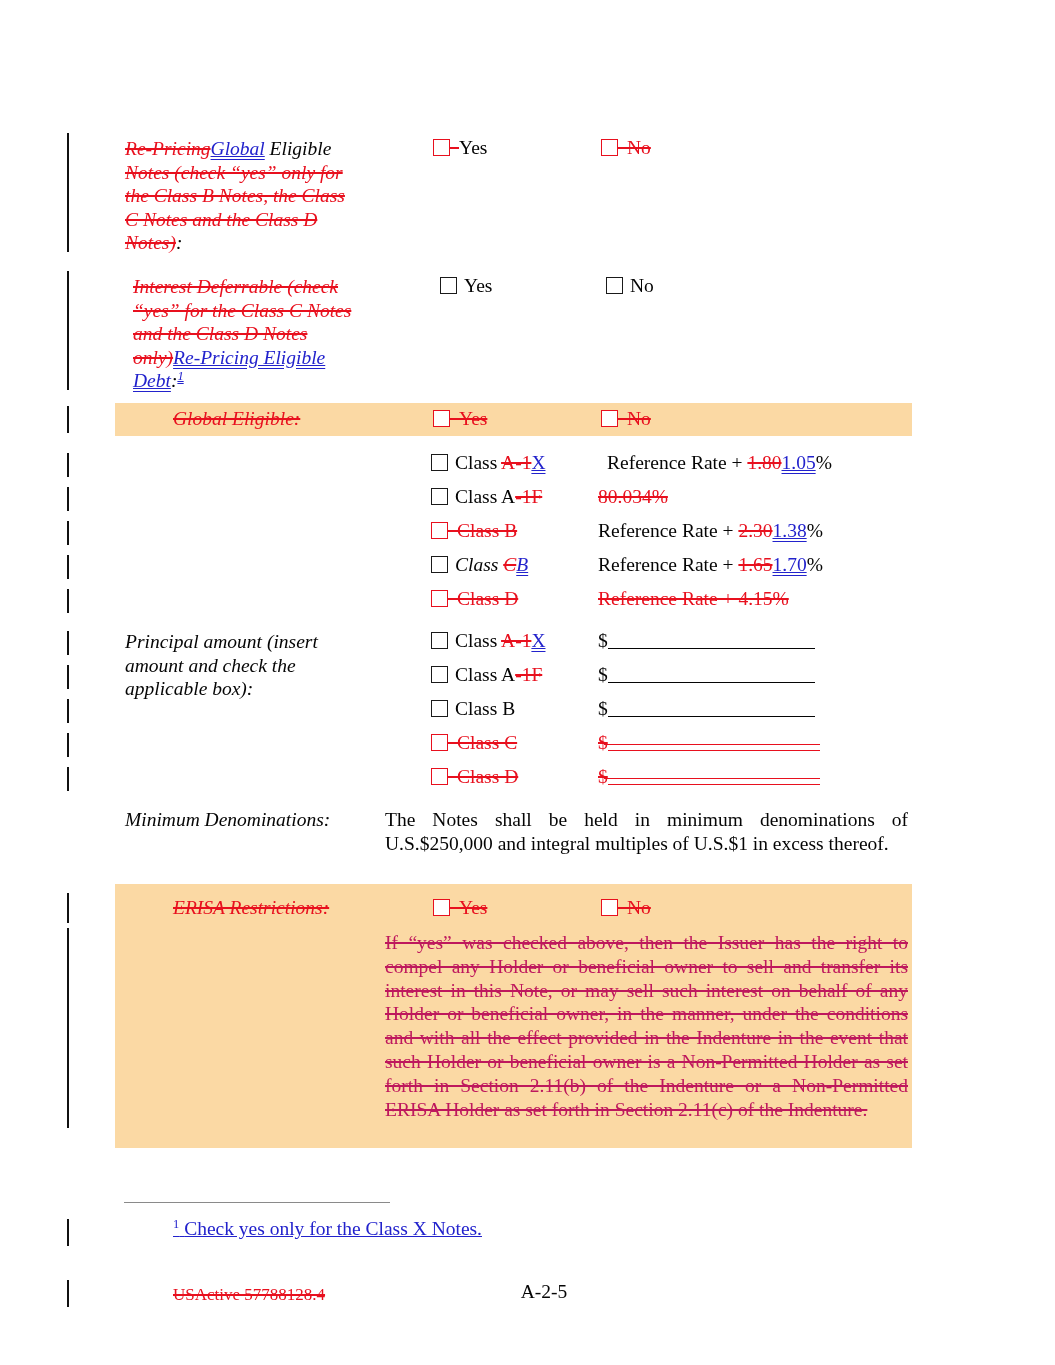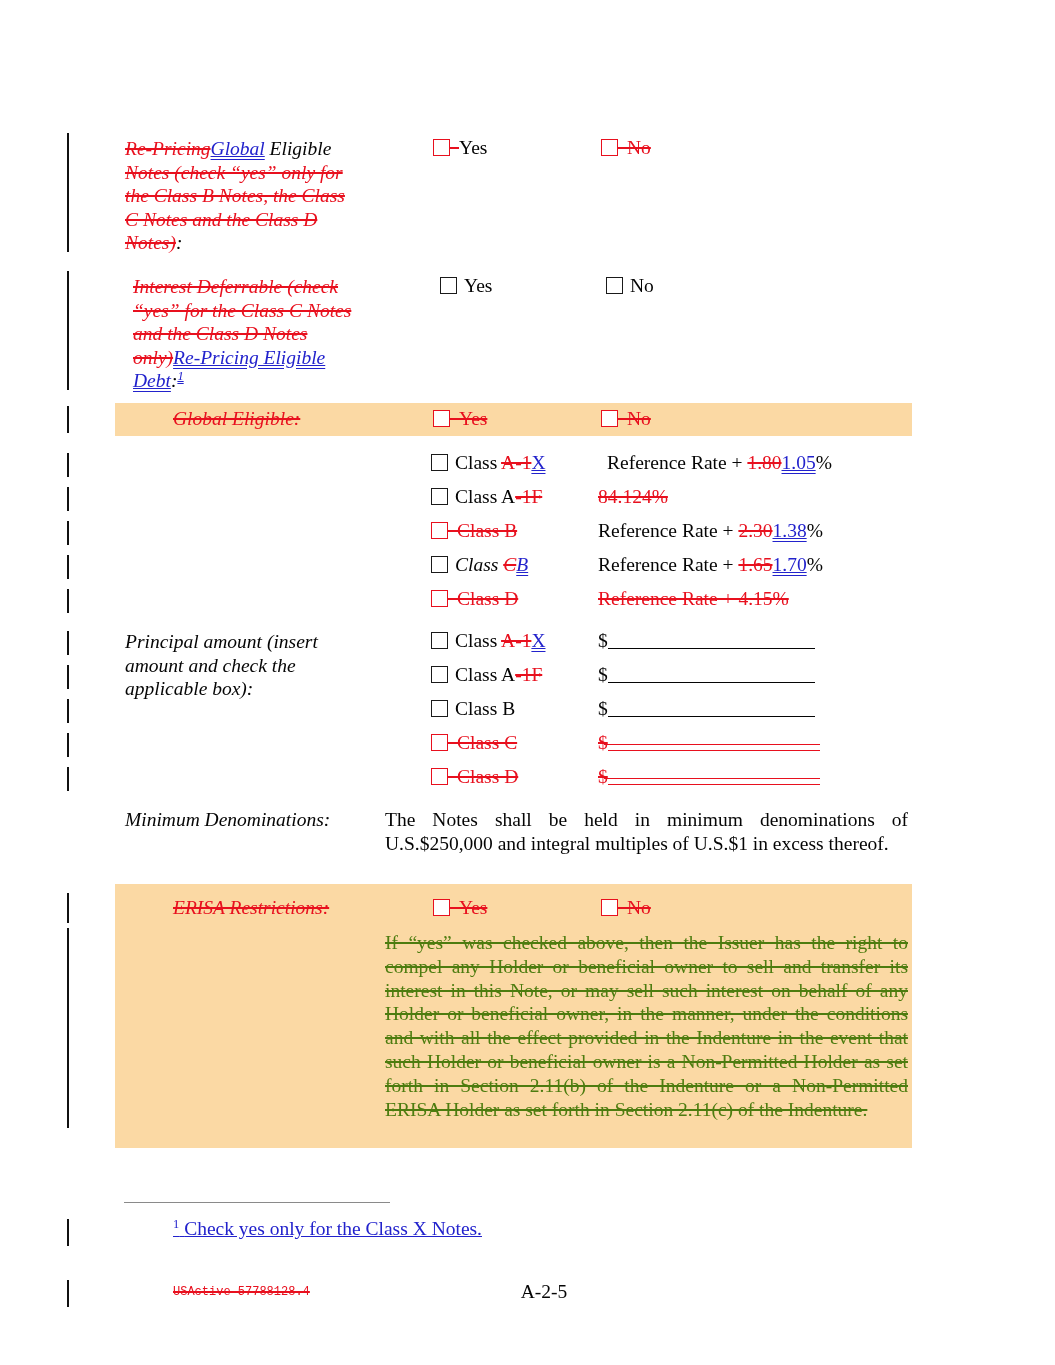--- a/index.html
+++ b/index.html
@@ -17,24 +17,24 @@
   .ins { color:#2222cc; text-decoration:underline; text-decoration-style:double; }
   .ins-single { color:#2222cc; text-decoration:underline; }
   .plain { color:#050505; }
   .cb { display:inline-block; width:17px; height:17px; border:1.9px solid #1a1a1a; background:#fff; vertical-align:-2px; margin-right:7px; }
   .cb.red { border-color:#e8101e; margin-right:0; }
   .dashline { display:inline-block; width:9px; height:1.8px; background:#e8101e; vertical-align:5px; }
   .blank { display:inline-block; width:207px; height:0; border-bottom:1.7px solid #050505; vertical-align:-2px; }
   .blank.red { border-bottom-color:#e8101e; position:relative; width:212px; }
   .blank.red::before { content:""; position:absolute; left:-4px; right:0; top:-6px; border-top:1.7px solid #e8101e; }
   .para { position:absolute; left:385px; width:523px; text-align:justify; line-height:24px; white-space:normal; }
-  .para.red { color:#4d7c0f; text-decoration:line-through; text-decoration-thickness:1.6px; line-height:23.8px; }
+  .para.red { color:#be185d; text-decoration:line-through; text-decoration-thickness:1.6px; line-height:23.8px; }
   .fnsep { position:absolute; left:124px; width:266px; border-top:1.4px solid #8a8a8a; }
   .supref { font-size:12.5px; vertical-align:super; }
-  .footer-left { font-family:Liberation Mono, monospace; font-size:12px; }
+  .footer-left { font-family:Liberation Serif, serif; font-size:17px; }
   .footer-center { position:absolute; left:0; width:1040px; text-align:center; }
   sup { line-height:0; }
 </style>
 </head>
 <body>
 
 <div class="page">
 
   <div class="hl" style="top:403px;height:33px;"></div>
   <div class="hl" style="top:884px;height:264px;"></div>
@@ -67,21 +67,21 @@
 
   <div class="abs" style="top:408px;left:125px;font-style:italic;"><span class="del">Global Eligible:</span></div>
   <div class="abs" style="top:408px;left:385px;"><span class="cb red"></span><span class="dashline"></span><span class="del">Yes</span></div>
   <div class="abs" style="top:408px;left:553px;"><span class="cb red"></span><span class="dashline"></span><span class="del">No</span></div>
 
 
   <div class="abs" style="top:452px;left:383px;"><span class="cb"></span><span class="plain">Class </span><span class="del">A-1</span><span class="ins">X</span></div>
   <div class="abs" style="top:452px;left:522px;margin-left:37px;"><span class="plain">Reference Rate + </span><span class="del">1.80</span><span class="ins">1.05</span><span class="plain">%</span></div>
 
   <div class="abs" style="top:486px;left:383px;"><span class="cb"></span><span class="plain">Class A</span><span class="del">-1F</span></div>
-  <div class="abs" style="top:486px;left:550px;"><span class="del">84.124%</span></div>
+  <div class="abs" style="top:486px;left:550px;"><span class="del">80.034%</span></div>
 
   <div class="abs" style="top:520px;left:383px;"><span class="cb red"></span><span class="dashline"></span><span class="del">Class B</span></div>
   <div class="abs" style="top:520px;left:550px;"><span class="plain">Reference Rate + </span><span class="del">2.30</span><span class="ins">1.38</span><span class="plain">%</span></div>
 
   <div class="abs" style="top:554px;left:383px;font-style:italic;"><span class="cb"></span><span class="plain">Class </span><span class="del">C</span><span class="ins">B</span></div>
   <div class="abs" style="top:554px;left:550px;"><span class="plain">Reference Rate + </span><span class="del">1.65</span><span class="ins">1.70</span><span class="plain">%</span></div>
 
   <div class="abs" style="top:588px;left:383px;"><span class="cb red"></span><span class="dashline"></span><span class="del">Class D</span></div>
   <div class="abs" style="top:588px;left:550px;"><span class="del">Reference Rate + 4.15%</span></div>
 

